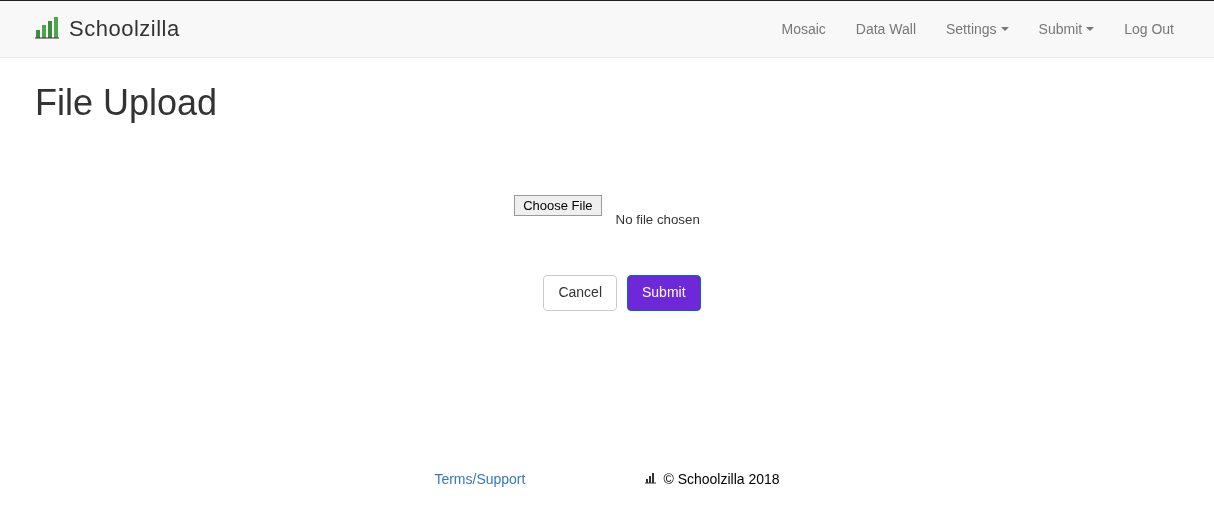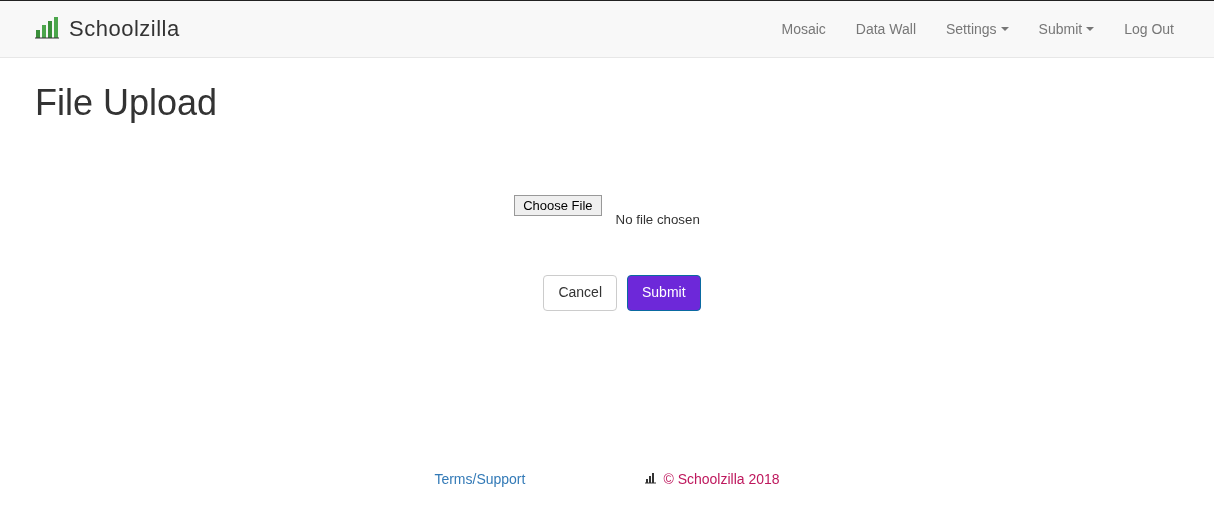--- a/index.html
+++ b/index.html
@@ -145,21 +145,21 @@
     }
     .footer-links a {
       color: #337ab7;
       text-decoration: none;
       cursor: pointer;
     }
     .footer-copy {
       display: flex;
       align-items: flex-start;
       gap: 6px;
-      color: #be185d;
+      color: #000000;
     }
     .footer-icon {
       width: 12px;
       height: 12px;
     }
   </style>
 </head>
 <body>
 
 <div class="navbar">

